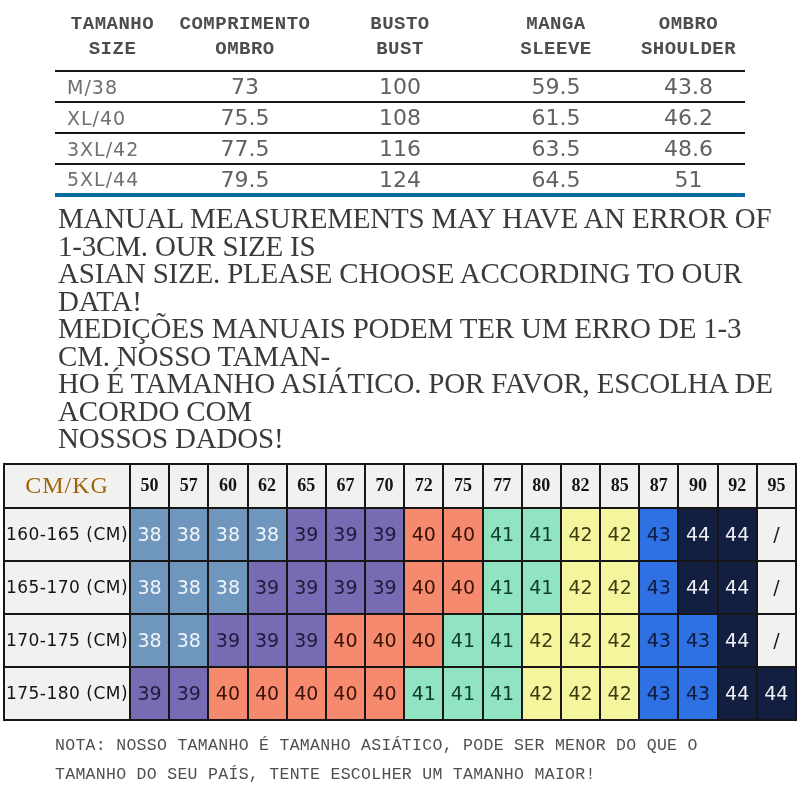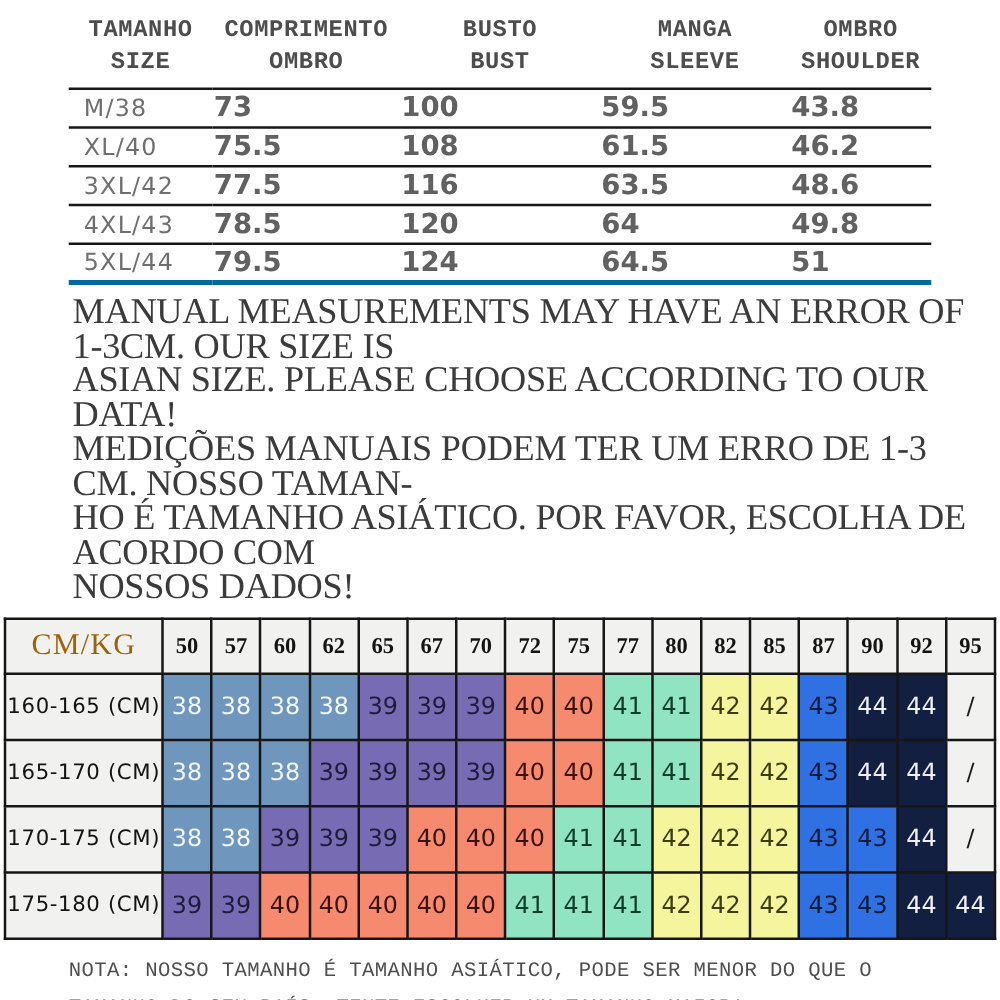--- a/index.html
+++ b/index.html
@@ -9,21 +9,21 @@
   .size-table{border-collapse:collapse;width:690px;margin:10px 0 0 55px;table-layout:fixed;}
   .size-table col.c1{width:115px;} .size-table col.c2{width:150px;}
   .size-table col.c3{width:160px;} .size-table col.c4{width:152px;}
   .size-table col.c5{width:113px;}
   .size-table thead th{padding:2px 0 8px 0;vertical-align:top;
     font-family:"Liberation Mono","DejaVu Sans Mono",monospace;
     font-size:19px;font-weight:700;color:#4d4d4d;letter-spacing:.5px;line-height:25px;text-align:center;}
   .size-table tbody tr{border-top:2px solid #161616;height:31px;}
   .size-table tbody tr:last-child{border-bottom:4px solid #0369a1;}
   td.size-cell{font-size:19px;color:#6f6f6f;padding-left:12px;letter-spacing:1px;}
-  td.num-cell{font-size:22px;font-weight:700;color:#616161;text-align:left;}
+  td.num-cell{font-size:22px;font-weight:400;color:#616161;text-align:center;}
 
   
   .notes{margin:8px 0 0 58px;font-family:"Liberation Serif","DejaVu Serif",serif;
     font-size:29px;line-height:27.5px;color:#3b3b3b;letter-spacing:-.2px;font-weight:500;}
 
   
   .weight-table{border-collapse:collapse;width:794px;margin:10px 0 0 3px;table-layout:fixed;
     border:2px solid #161616;}
   .weight-table col.lab{width:126px;}
   .weight-table th,.weight-table td{border:2px solid #161616;text-align:center;padding:0;}
@@ -90,27 +90,20 @@
           <td class="num-cell">108</td>
           <td class="num-cell">61.5</td>
           <td class="num-cell">46.2</td>
         </tr>
         <tr>
           <td class="size-cell">3XL/42</td>
           <td class="num-cell">77.5</td>
           <td class="num-cell">116</td>
           <td class="num-cell">63.5</td>
           <td class="num-cell">48.6</td>
-        </tr>
-        <tr>
-          <td class="size-cell">4XL/43</td>
-          <td class="num-cell">78.5</td>
-          <td class="num-cell">120</td>
-          <td class="num-cell">64</td>
-          <td class="num-cell">49.8</td>
         </tr>
         <tr>
           <td class="size-cell">5XL/44</td>
           <td class="num-cell">79.5</td>
           <td class="num-cell">124</td>
           <td class="num-cell">64.5</td>
           <td class="num-cell">51</td>
         </tr>
       </tbody>
   </table>

